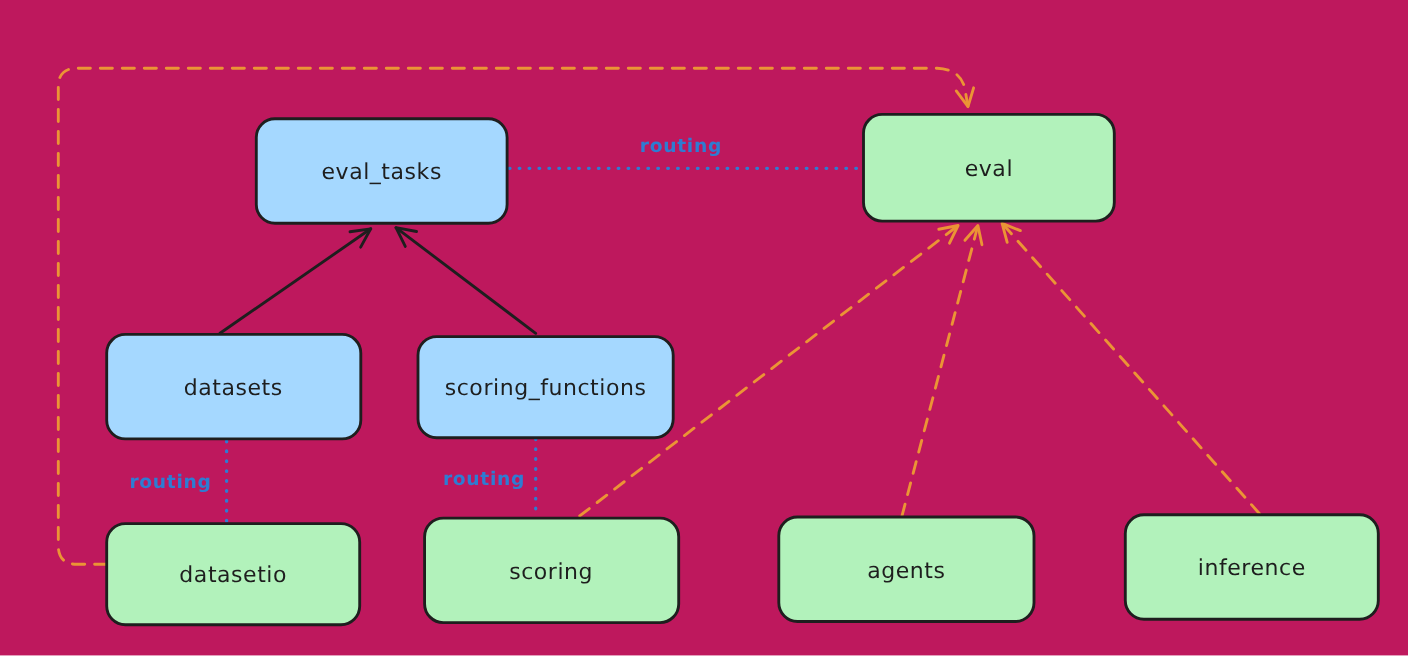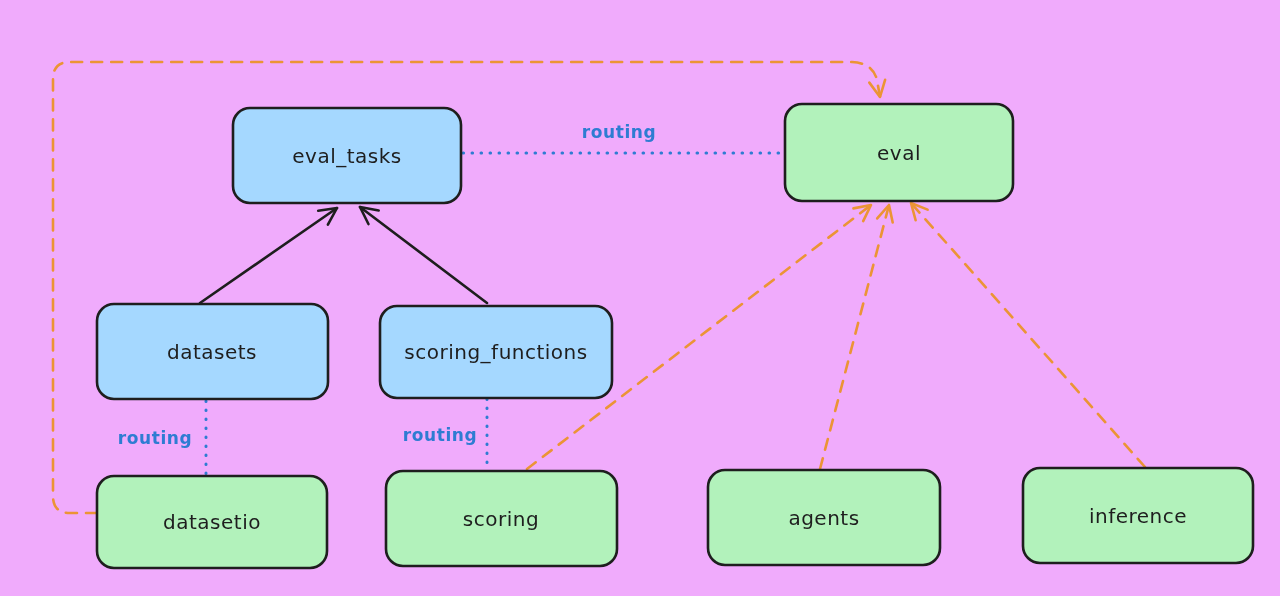--- a/index.html
+++ b/index.html
@@ -1,19 +1,19 @@
 <!DOCTYPE html>
 <html><head>
 <meta charset="utf-8">
 <style>
   html, body { margin: 0; padding: 0; background: #ffffff; }
   .canvas-wrap {
     position: relative;
     width: 1280px; height: 596px;
-    background: #f0abfc;
+    background: #be185d;
     font-family: "DejaVu Sans", "Liberation Sans", sans-serif;
     overflow: hidden;
   }
   svg { display: block; }
   marker { overflow: visible; }
 
   .node-box {
     stroke: #1e1e1e;
     stroke-width: 2.6;
     stroke-linejoin: round;

